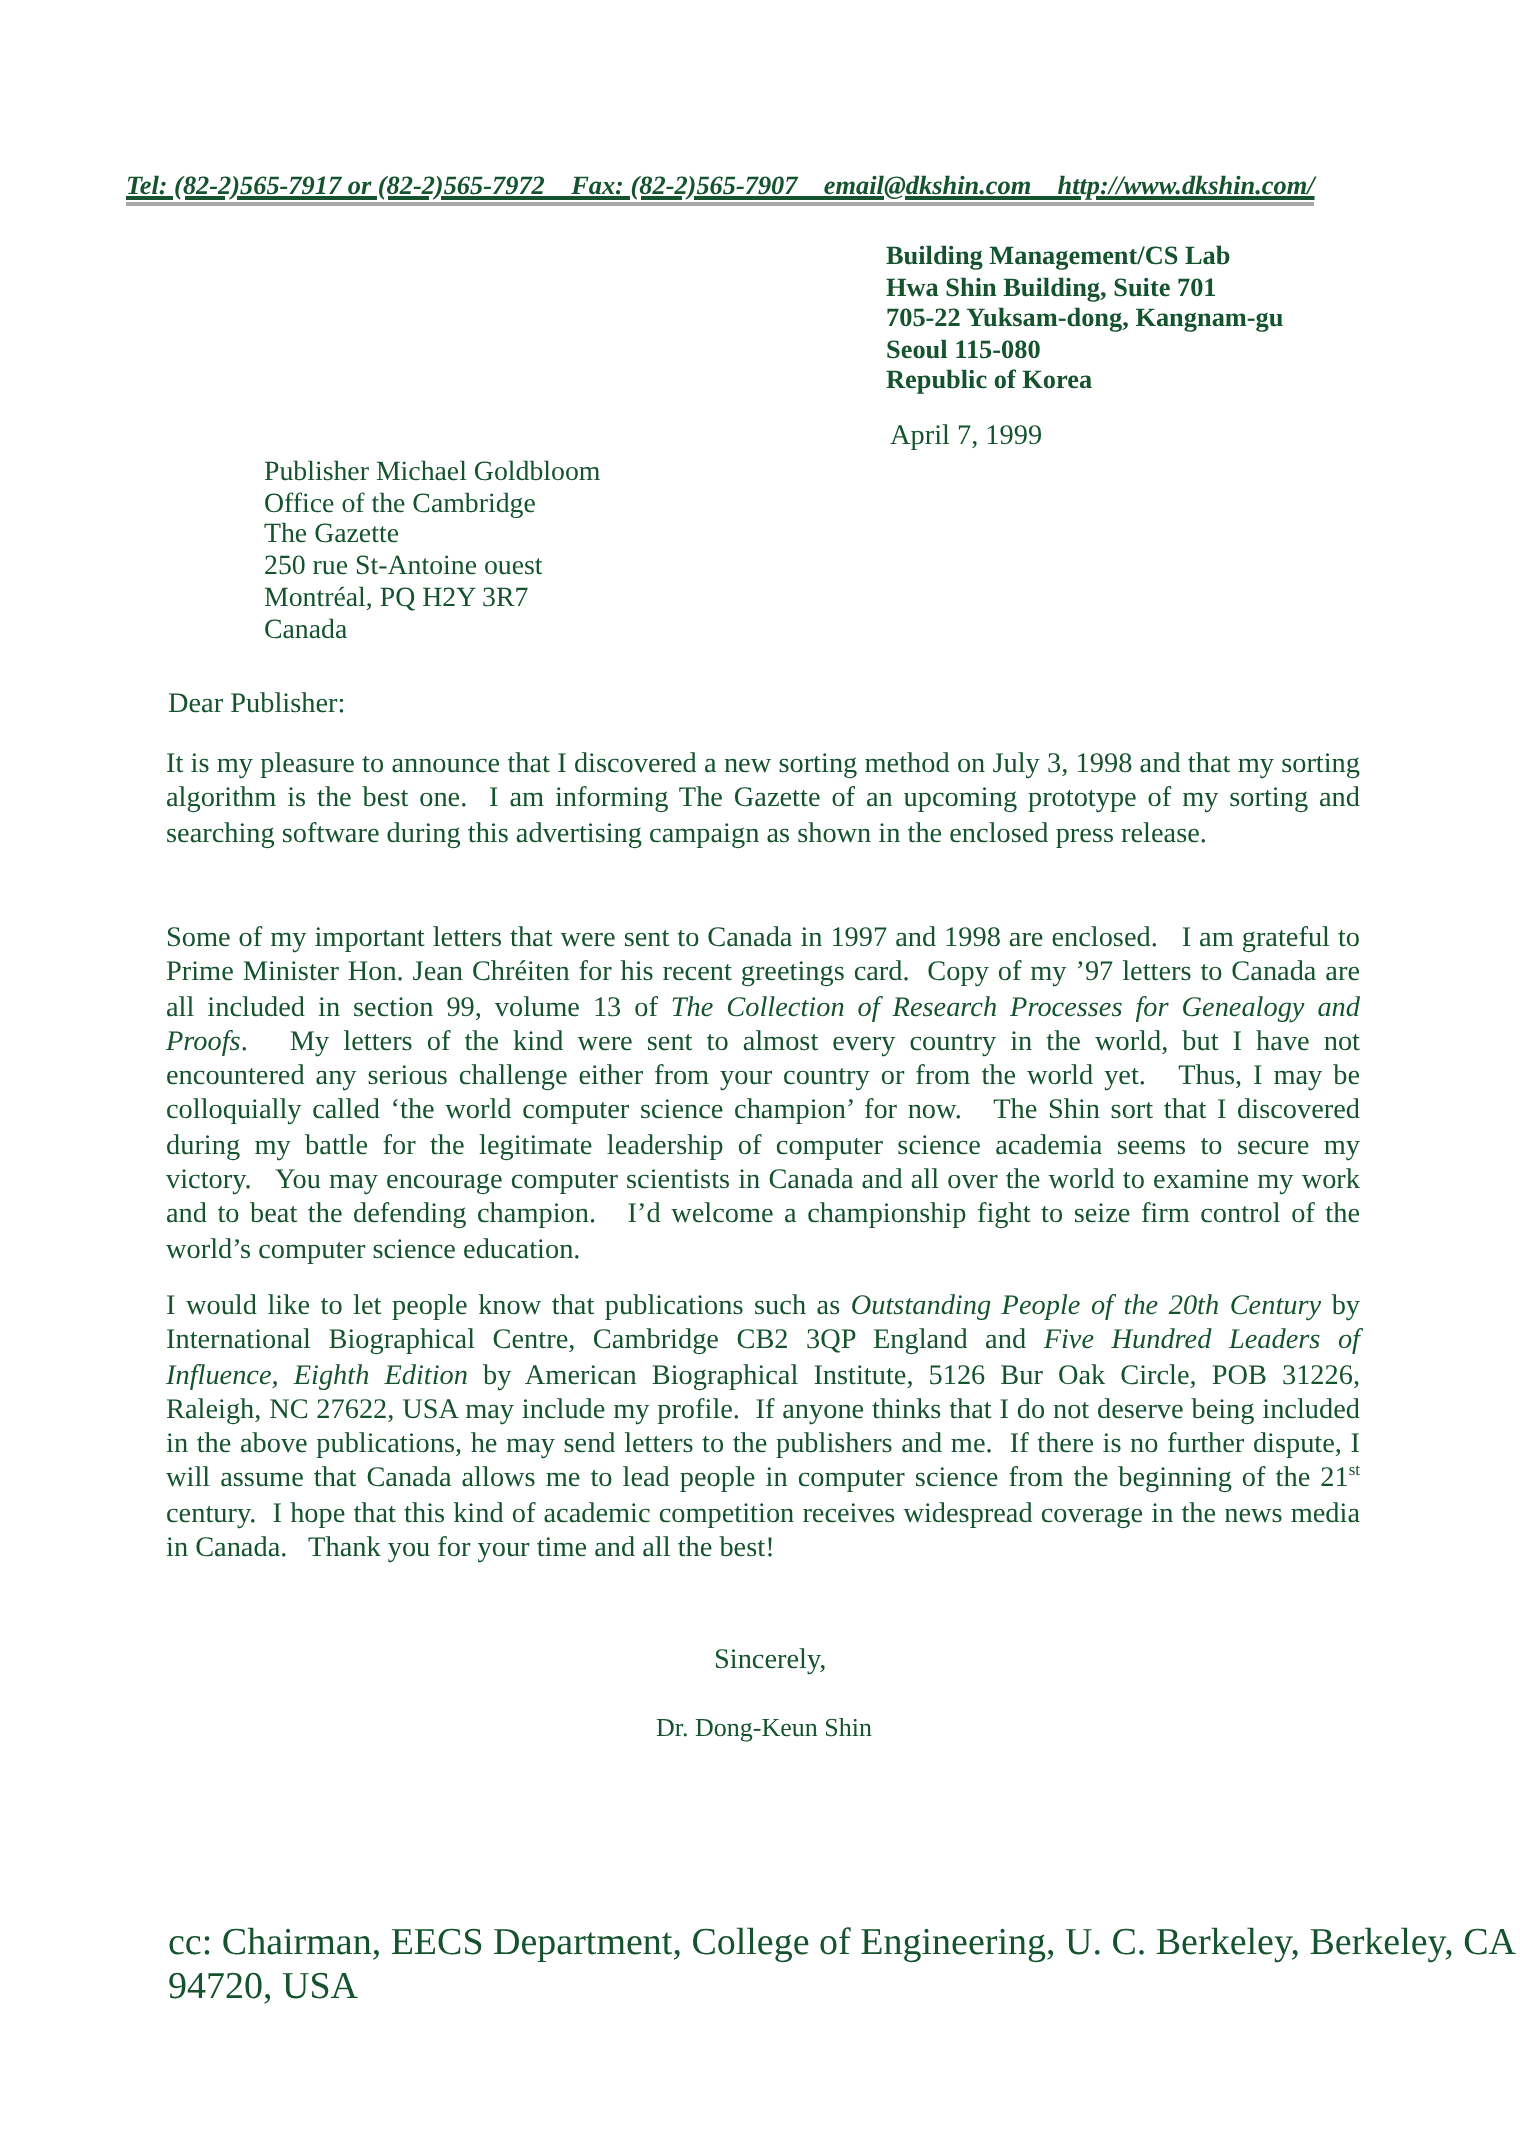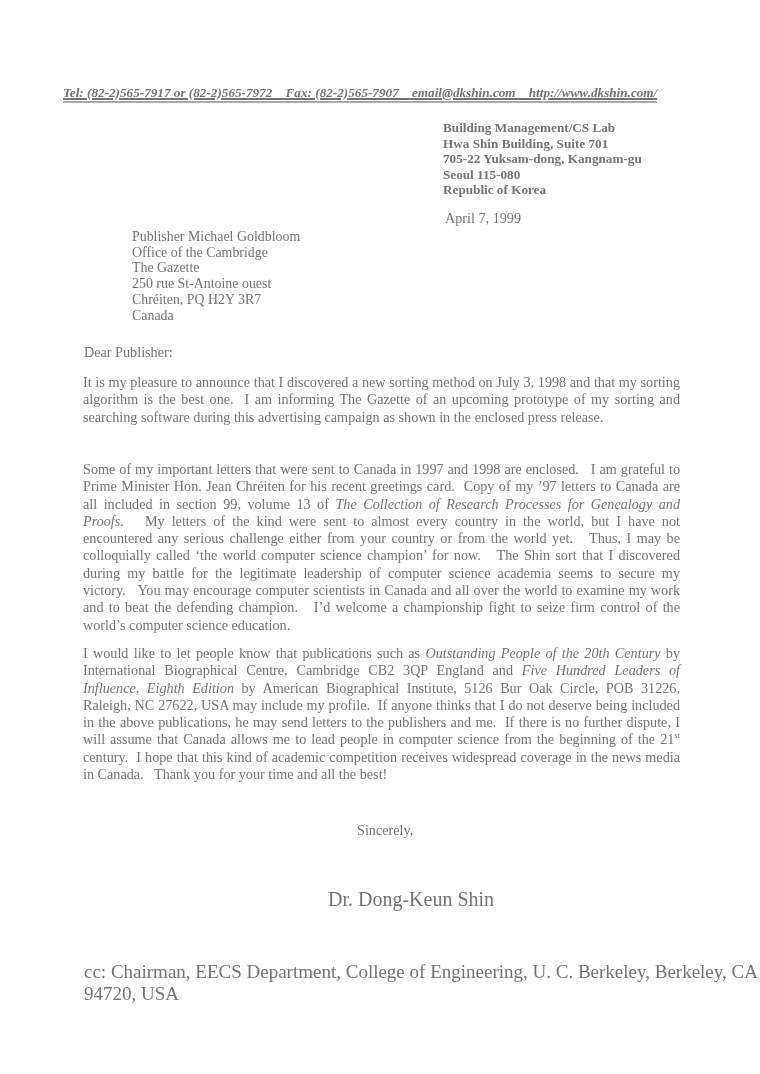--- a/index.html
+++ b/index.html
@@ -7,21 +7,21 @@
     padding: 0;
     background: #ffffff;
   }
   .page {
     position: relative;
     width: 760px;
     height: 1018px;
     background: #ffffff;
     overflow: hidden;
     font-family: "Liberation Serif", "DejaVu Serif", serif;
-    color: #737373;
+    color: #14532d;
   }
   .abs { position: absolute; }
 
   
   .contact {
     left: 63px;
     top: 85px;
     width: 660px;
     font-size: 13.2px;
     font-weight: bold;
@@ -75,22 +75,22 @@
   .sup { vertical-align: super; font-size: 0.6em; line-height: 0; }
 
   .closing {
     left: 357px;
     top: 800px;
     font-size: 14.2px;
     margin-top: 22px;
   }
   .signature {
     left: 328px;
-    top: 888px;
-    font-size: 20px;
+    top: 856px;
+    font-size: 13px;
   }
   .cc {
     left: 84px;
     top: 961px;
     font-size: 19px;
   }
 </style>
 </head>
 <body>
 
@@ -108,21 +108,21 @@
       <div>Republic of Korea</div>
     </div>
 
   <div class="abs date">April 7, 1999</div>
 
   <div class="abs recipient">
       <div>Publisher Michael Goldbloom</div>
       <div>Office of the Cambridge</div>
       <div>The Gazette</div>
       <div>250 rue St-Antoine ouest</div>
-      <div>Chréiten, PQ H2Y 3R7</div>
+      <div>Montréal, PQ H2Y 3R7</div>
       <div>Canada</div>
     </div>
 
   <div class="abs salutation">Dear Publisher:</div>
 
   <div class="abs para p1"><span>It is my pleasure to announce that I discovered a new sorting method on July 3, 1998 and that my sorting algorithm is the best one.&nbsp; I am informing The Gazette of an upcoming prototype of my sorting and searching software during this advertising campaign as shown in the enclosed press release.</span></div>
 
   <div class="abs para p2"><span>Some of my important letters that were sent to Canada in 1997 and 1998 are enclosed.&nbsp;&nbsp; I am grateful to Prime Minister Hon. Jean Chréiten for his recent greetings card.&nbsp; Copy of my ’97 letters to Canada are all included in section 99, volume 13 of </span><span class="i">The Collection of Research Processes for Genealogy and Proofs</span><span>.&nbsp;&nbsp; My letters of the kind were sent to almost every country in the world, but I have not encountered any serious challenge either from your country or from the world yet.&nbsp;&nbsp; Thus, I may be colloquially called ‘the world computer science champion’ for now.&nbsp;&nbsp; The Shin sort that I discovered during my battle for the legitimate leadership of computer science academia seems to secure my victory.&nbsp;&nbsp; You may encourage computer scientists in Canada and all over the world to examine my work and to beat the defending champion.&nbsp;&nbsp; I’d welcome a championship fight to seize firm control of the world’s computer science education.</span></div>
 
   <div class="abs para p3"><span>I would like to let people know that publications such as </span><span class="i">Outstanding People of the 20th Century</span><span> by International Biographical Centre, Cambridge CB2 3QP England and </span><span class="i">Five Hundred Leaders of Influence, Eighth Edition</span><span> by American Biographical Institute, 5126 Bur Oak Circle, POB 31226, Raleigh, NC 27622, USA may include my profile.&nbsp; If anyone thinks that I do not deserve being included in the above publications, he may send letters to the publishers and me.&nbsp; If there is no further dispute, I will assume that Canada allows me to lead people in computer science from the beginning of the 21</span><span class="sup">st</span><span> century.&nbsp; I hope that this kind of academic competition receives widespread coverage in the news media in Canada.&nbsp;&nbsp; Thank you for your time and all the best!</span></div>

